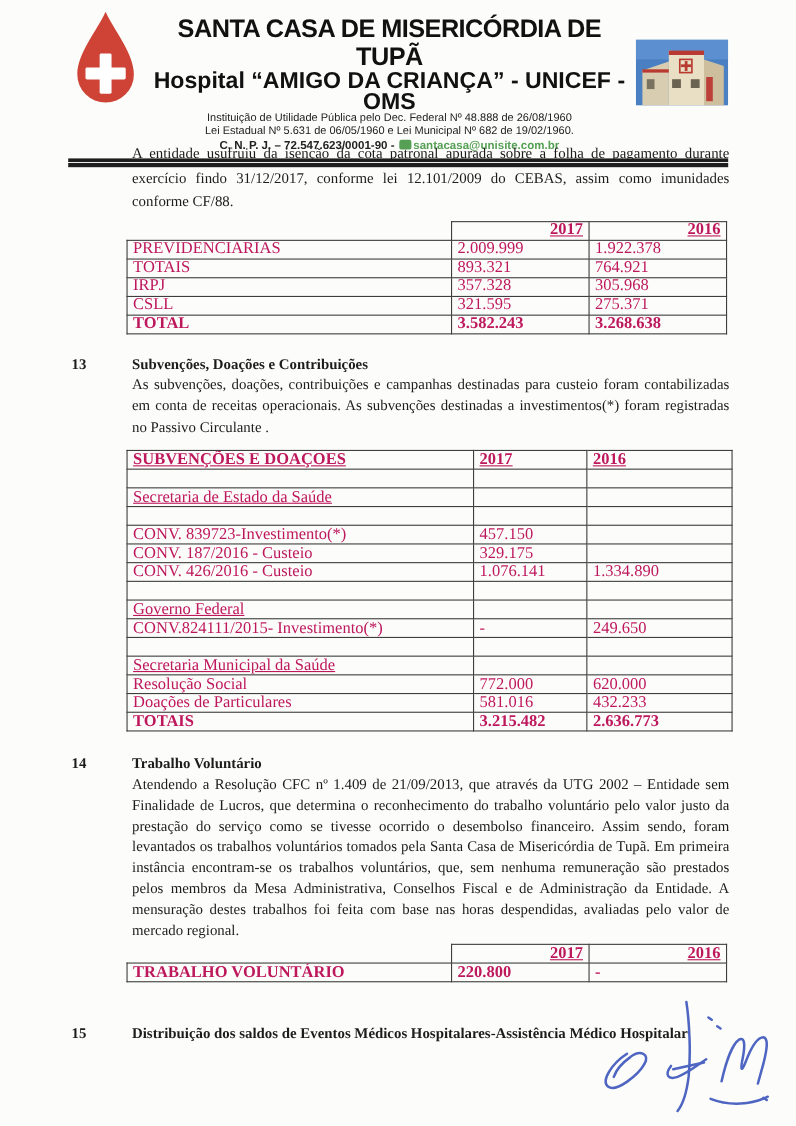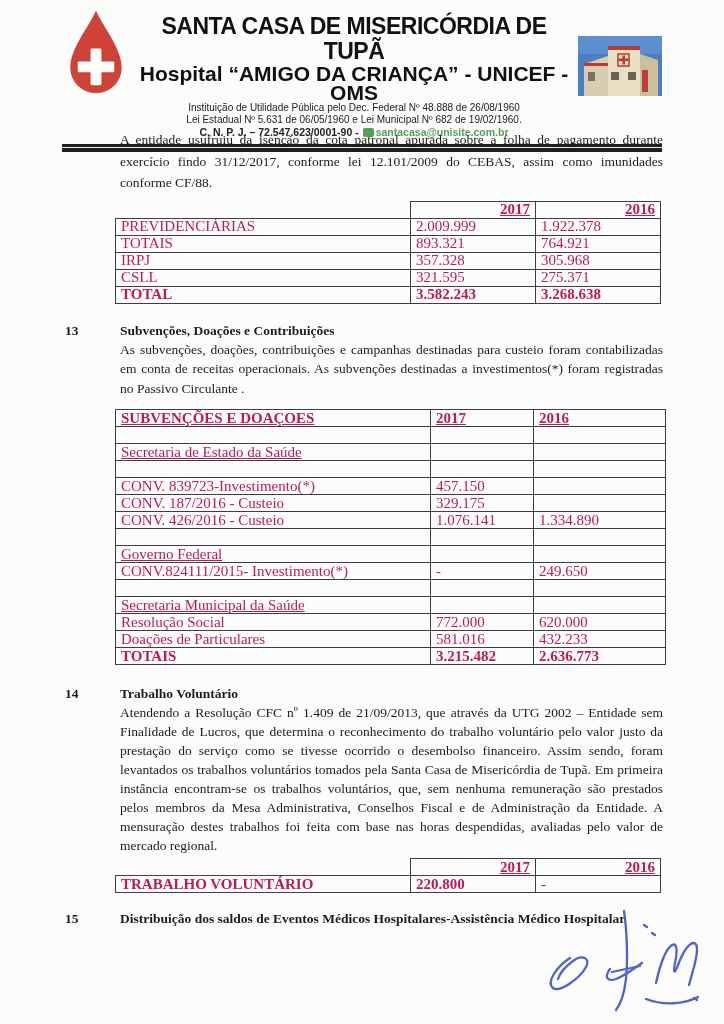--- a/index.html
+++ b/index.html
@@ -46,21 +46,21 @@
   .t2 thead td.num,.t2 tbody td.num{padding-right:16px;}
   tr.b{font-weight:bold;}
   tr.u td.lab{text-decoration:underline;}
   .tax-tbl{margin-top:7px;}
   .sec13{margin-top:19px;}
   .sec13-body{margin-top:1px;}
   .subv-tbl{margin-top:11px;}
   .sec14{margin-top:21px;}
   .sec14-body{margin-top:1px;}
   .vol-tbl{margin-top:3px;}
-  .sec15{margin-top:18px;}
+  .sec15{margin-top:39px;}
   .signature{position:absolute;left:528px;top:903px;}
 </style>
 </head>
 <body>
 
 <div class="page">
 
   <div class="hdr">
     <div class="hdr-row">
       <div class="logo">

